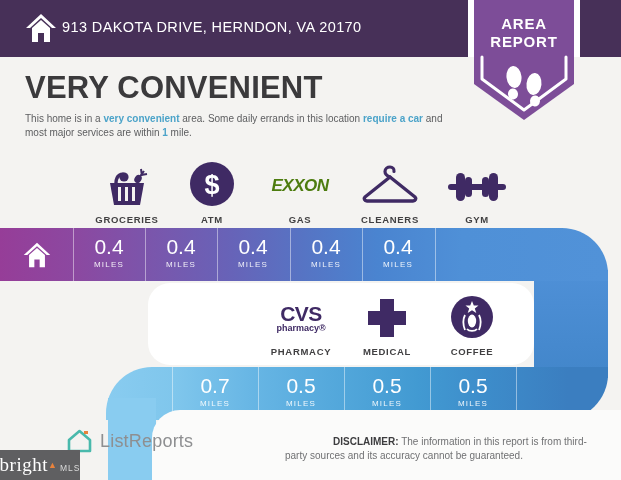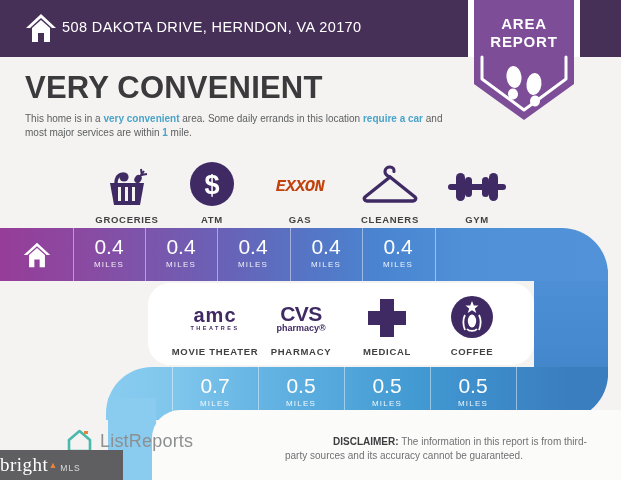--- a/index.html
+++ b/index.html
@@ -17,21 +17,21 @@
 
   
   .title { position:absolute; left:25px; top:70px; font-size:31px; font-weight:800; color:#3b3a3c; letter-spacing:0.2px; }
   .summary { position:absolute; left:25px; top:112px; width:432px; font-size:10px; line-height:1.38; color:#5d5e60; }
   .summary .accent { color:#4ba3c9; font-weight:700; }
 
   
   .poi { position:absolute; width:104px; text-align:center; }
   .poi .icon-box { height:42px; display:flex; align-items:flex-end; justify-content:center; margin-bottom:7px; color:#3f2a64; }
   .poi .poi-label { font-size:9.5px; font-weight:700; color:#414042; letter-spacing:0.7px; }
-  .brand-exxon { font-size:17px; font-weight:800; letter-spacing:-0.5px; color:#c2410c; font-style:italic;font-family:Liberation Mono, monospace; }
+  .brand-exxon { font-size:17px; font-weight:800; letter-spacing:-0.5px; color:#4d7c0f; font-style:italic; }
   .brand-amc { line-height:1; }
   .brand-amc .amc-main { font-size:20px; font-weight:800; letter-spacing:1px; color:#3f2a64; }
   .brand-amc .amc-sub { font-size:5.5px; font-weight:700; letter-spacing:2.5px; color:#3f2a64; margin-top:1px; }
   .brand-cvs { line-height:1; }
   .brand-cvs .cvs-main { font-size:21px; font-weight:800; letter-spacing:-0.5px; color:#3f2a64; }
   .brand-cvs .cvs-sub { font-size:9px; font-weight:700; color:#3f2a64; margin-top:0px; }
 
   
   .bar1 { position:absolute; left:0; top:228px; width:608px; height:53px; border-radius:0 46px 0 0;
           background:linear-gradient(90deg,#963d98 0%,#8b49a1 13%,#7a56ac 25%,#6763b8 38%,#5674c4 50%,#4a84d0 62%,#4f90d7 76%,#5192d8 100%); }
@@ -48,36 +48,36 @@
 
   
   .card-pois { position:absolute; left:148px; top:283px; width:386px; height:82px; background:#ffffff; border-radius:22px; }
   .card-disclaimer { position:absolute; left:152px; top:410px; width:469px; height:70px; background:#fbfbfa; border-radius:28px 0 0 0; }
   .disclaimer-text { position:absolute; left:133px; top:25px; width:312px; font-size:10px; line-height:1.4; color:#707173; }
   .disclaimer-text b { color:#3d3d3f;padding-left:48px; }
 
   
   .listreports { position:absolute; left:66px; top:428px; display:flex; align-items:center; }
   .lr-text { font-size:18px; color:#8e8f91; margin-left:7px; letter-spacing:0.2px; }
-  .bright-box { position:absolute; left:0; top:450px; width:123px; height:30px; background:#5f5f61; display:flex; align-items:center; justify-content:flex-start; }
+  .bright-box { position:absolute; left:0; top:450px; width:80px; height:30px; background:#5f5f61; display:flex; align-items:center; justify-content:center; }
   .bright-main { font-family:"Liberation Serif", serif; color:#fff; font-size:19px; letter-spacing:0.5px; }
   .bright-flame { color:#e8823c; font-size:9px; vertical-align:top; line-height:10px; }
   .bright-mls { color:#dcdcdc; font-size:8.5px; letter-spacing:1px; margin-left:3px; margin-top:6px; }
 </style>
 </head>
 <body>
 
 <div class="page">
 
   <div class="header">
     <svg class="header-house" width="34" height="34" viewBox="0 0 34 34">
       <polygon points="17,3 2,17 6,17 17,7 28,17 32,17" fill="#ffffff"></polygon>
       <path d="M8,17 L8,31 L14,31 L14,22 L20,22 L20,31 L26,31 L26,17 L17,9 Z" fill="#ffffff"></path>
     </svg>
-    <div class="address">508 DAKOTA DRIVE, HERNDON, VA 20170</div>
+    <div class="address">913 DAKOTA DRIVE, HERNDON, VA 20170</div>
   </div>
 
   <svg class="ribbon" width="112" height="128" viewBox="0 0 112 128">
     <rect x="0" y="0" width="6" height="57" fill="#ffffff"></rect>
     <rect x="106" y="0" width="6" height="57" fill="#ffffff"></rect>
     <polygon points="6,0 106,0 106,84 56,120 6,84" fill="#7d4d98"></polygon>
     <polyline points="14,57 14,79 56,110 98,79 98,57" fill="none" stroke="#ffffff" stroke-width="3" stroke-linecap="round" stroke-linejoin="round"></polyline>
     <g fill="#ffffff">
       <ellipse cx="46" cy="77" rx="7.5" ry="11" transform="rotate(-6 46 77)"></ellipse>
       <ellipse cx="45" cy="94" rx="5" ry="5.5" transform="rotate(-6 45 94)"></ellipse>
@@ -204,29 +204,20 @@
     </div>
     <div class="dist" style="left:330px;">
       <div class="dist-value">0.5</div>
       <div class="dist-unit">MILES</div>
     </div>
   </div>
 
   <div class="strip"></div>
 
   <div class="card-pois">
-    <div class="poi" style="left:15px; top:14px;">
-      <div class="icon-box brand-amc" style="flex-direction:column; align-items:center; justify-content:center;">
-        <div>
-          <div class="amc-main">amc</div>
-          <div class="amc-sub">THEATRES</div>
-        </div>
-      </div>
-      <div class="poi-label">MOVIE THEATER</div>
-    </div>
     <div class="poi" style="left:187px; top:14px;">
       <div class="icon-box">
         <svg width="42" height="42" viewBox="0 0 42 42" fill="#3f2a64">
           <path d="M14 2 H28 V14 H40 V28 H28 V40 H14 V28 H2 V14 H14 Z" rx="2"></path>
         </svg>
       </div>
       <div class="poi-label">MEDICAL</div>
     </div>
     <div class="poi" style="left:101px; top:14px;">
       <div class="icon-box brand-cvs" style="flex-direction:column; align-items:center; justify-content:center;">

